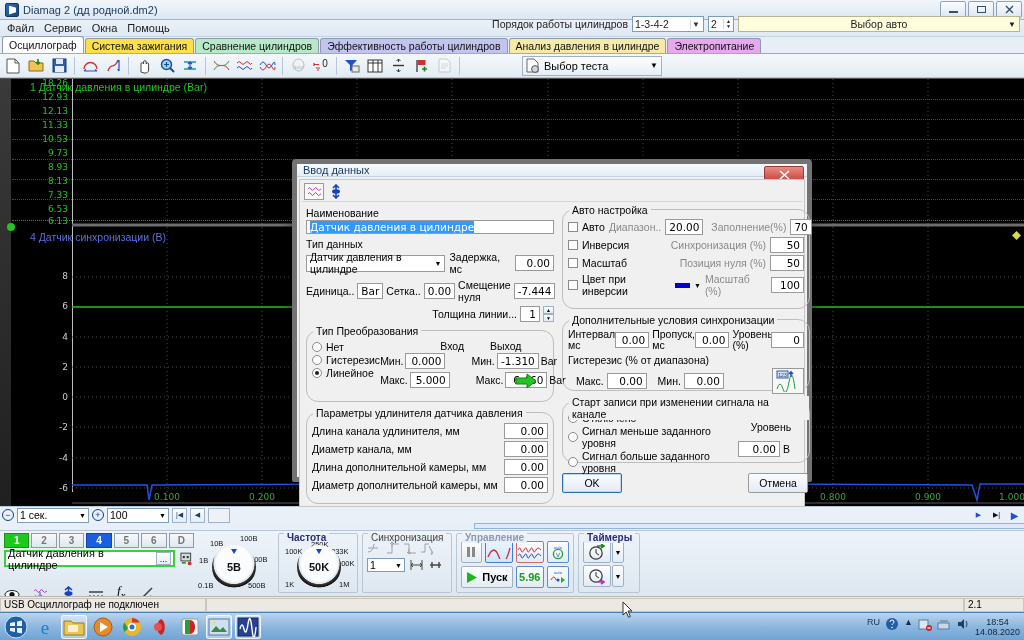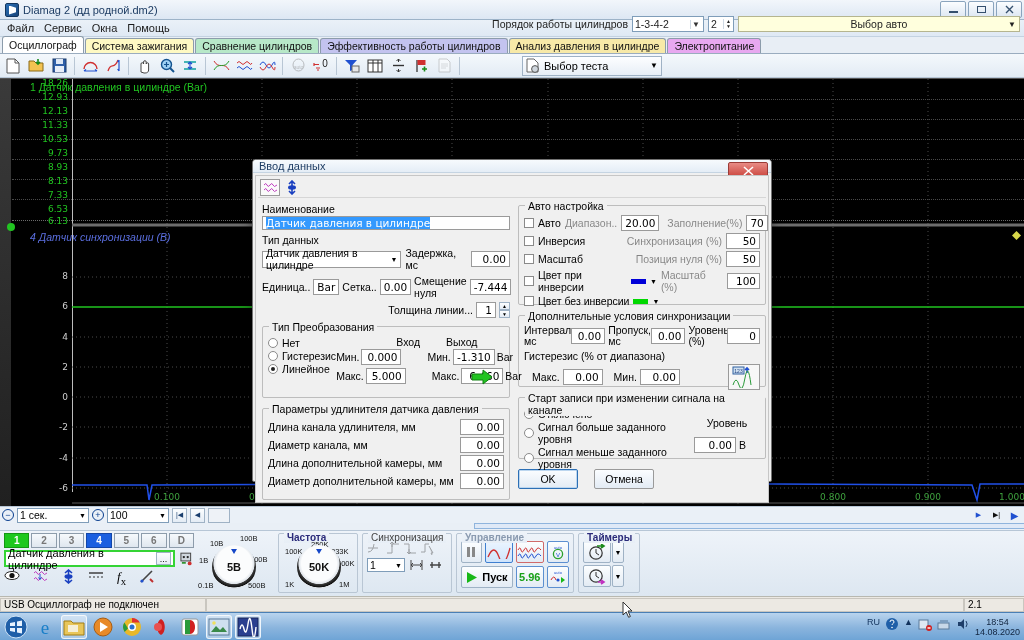--- a/index.html
+++ b/index.html
@@ -107,21 +107,21 @@
   .chbtn{width:26px;height:15px;border:1px solid #8d9cab;font-size:10px;
     display:flex;align-items:center;justify-content:center;
     background:linear-gradient(#f6f9fc,#dfe7ef);color:#777;font-weight:bold;}
   .chbtn.g{background:#1ec81e;color:#fff;border-color:#149614;}
   .chbtn.b{background:#1a5fe0;color:#fff;border-color:#1346a8;}
   .namefield{height:17px;border:2px solid #35d435;background:#fff;display:flex;
     align-items:center;padding:0 2px;font-size:11px;width:176px;}
   .namefield .dots{margin-left:auto;border:1px solid #9fb2c5;width:16px;height:13px;
     display:flex;align-items:center;justify-content:center;font-size:9px;
     background:linear-gradient(#fbfdff,#e6edf5);}
-  .iconrow{display:flex;gap:13px;align-items:flex-start;margin-top:2px;}
+  .iconrow{display:flex;gap:13px;align-items:flex-end;margin-top:16px;}
   .knob{width:44px;height:44px;border-radius:50%;background:
       radial-gradient(circle at 50% 42%,#fbfcfd 52%,#dfe4ea 60%,#3a3a3a 62%,#101010 70%,#dfe4ea 72%);
       position:relative;display:flex;align-items:center;justify-content:center;}
   .knob .kv{font-size:11px;font-weight:bold;color:#111;}
   .knob .ptr{position:absolute;top:4px;left:50%;margin-left:-3px;width:0;height:0;
     border-left:3px solid transparent;border-right:3px solid transparent;
     border-top:5px solid #1546c8;}
   .klab{position:absolute;font-size:7.5px;color:#111;white-space:nowrap;}
   .ctlbtn{border:1px solid #9fb2c5;background:linear-gradient(#fcfeff,#e3ebf4);
     display:flex;align-items:center;justify-content:center;border-radius:2px;}
@@ -138,23 +138,23 @@
     position:relative;}
   .tbicon{width:26px;height:24px;border-radius:3px;display:flex;align-items:center;
     justify-content:center;}
   .tbicon.act{background:rgba(255,255,255,.42);border:1px solid rgba(255,255,255,.75);}
   .tray{position:absolute;right:4px;display:flex;align-items:flex-start;gap:5px;
     font-size:9px;color:#12325c;}
   .clock{display:flex;flex-direction:column;align-items:center;line-height:10px;font-size:9px;color:#10243f;}
 
   
   .dlgwrap{position:absolute;left:252px;top:159px;width:520px;height:323px;z-index:50;}
-  .dlg{width:100%;height:100%;background:#f0f0f0;border:1px solid #737373;
+  .dlg{width:100%;height:100%;background:#f0f0f0;border:5px solid #737373;
     border-radius:4px 4px 2px 2px;box-shadow:0 3px 12px rgba(0,0,0,.45);
-    display:flex;flex-direction:column;}
+    display:flex;flex-direction:column;margin-left:40px;}
   .dlg-tb{height:22px;background:linear-gradient(#f6fafd,#e4edf6);
     border-bottom:1px solid #c5d4e2;border-radius:3px 3px 0 0;display:flex;
     align-items:center;padding-left:6px;position:relative;}
   .dlg-tb .t{font-size:11px;color:#1d3c63;}
   .dlg-close{position:absolute;right:3px;top:2px;width:40px;height:17px;
     border:1px solid #9b3b37;border-radius:2px;
     background:linear-gradient(#e88b85,#c83f37);display:flex;align-items:center;
     justify-content:center;color:#fff;font-size:11px;font-weight:bold;}
   .dlg-body{flex:1;margin:2px;border:1px solid #c6c6c6;background:#f0f0f0;
     position:relative;padding:2px;}
@@ -163,21 +163,21 @@
   .cols{display:flex;padding:3px 4px 0;gap:8px;}
   .colL{width:248px;} .colR{width:248px;}
   .lbl{font-size:10.5px;color:#000;}
   .fld{border:1px solid #9a9a9a;background:#fff;height:16px;font-size:10.5px;
     display:flex;align-items:center;justify-content:flex-end;padding:0 3px;
     font-family:"DejaVu Sans", sans-serif;}
   .fld.l{justify-content:flex-start;}
   .drop{border:1px solid #9a9a9a;background:#fff;height:17px;font-size:10.5px;
     display:flex;align-items:center;padding:0 3px;}
   .drop .arw{margin-left:auto;font-size:7px;}
-  .gb{border:1px solid #bdbdbd;border-radius:2px;position:relative;padding:9px 5px 4px;}
+  .gb{border:1px solid #bdbdbd;border-radius:12px;position:relative;padding:9px 5px 4px;}
   .gb > .cap{position:absolute;top:-6px;left:6px;background:#f0f0f0;padding:0 3px;font-size:10.5px;}
   .rad{display:flex;align-items:center;gap:4px;font-size:10.5px;margin:1px 0;}
   .rdot{width:10px;height:10px;border-radius:50%;border:1px solid #8a8a8a;background:#fff;
     display:flex;align-items:center;justify-content:center;flex:none;}
   .rdot.on:after{content:"";width:4px;height:4px;border-radius:50%;background:#222;}
   .cbx{width:10px;height:10px;border:1px solid #8a8a8a;background:#fff;flex:none;}
   .swatch{width:15px;height:5px;}
   .dbtn{width:60px;height:20px;border:1px solid #9a9a9a;border-radius:2px;
     background:linear-gradient(#fbfdff,#e3ebf4);font-size:10.5px;display:flex;
     align-items:center;justify-content:center;}
@@ -230,21 +230,21 @@
         </span>
     </div>
     <div class="auto-sel">
       <span>Выбор авто</span>
       <span class="arw">▼</span>
     </div>
   </div>
 
   <div class="tabstrip">
     <div class="tab active" style="background:#fff">Осциллограф</div>
-    <div class="tab" style="background:#fef9c3">Система зажигания</div>
+    <div class="tab" style="background:#fde047">Система зажигания</div>
     <div class="tab" style="background:#b7e8c8">Сравнение цилиндров</div>
     <div class="tab" style="background:#c3c3ef">Эффективность работы цилиндров</div>
     <div class="tab" style="background:#f7e9a8">Анализ давления в цилиндре</div>
     <div class="tab" style="background:#e8a8f0">Электропитание</div>
   </div>
 
   <div class="toolbar">
     <div class="tbtn">
       <svg width="14" height="16" viewBox="0 0 14 16">
           <path d="M1 1h8l4 4v10H1z" fill="#fff" stroke="#555"></path>
@@ -380,21 +380,21 @@
       <div class="gridline" style="top:20px"></div>
         <div class="gridline" style="top:40px"></div>
       <div class="gridline" style="top:60px"></div>
         <div class="gridline" style="top:80px"></div>
       <div class="gridline" style="top:100px"></div>
         <div class="gridline" style="top:120px"></div>
       <div class="gridline" style="top:141px;border-top:1px dotted #6a6a6a"></div>
     </div>
 
     <div class="pane" style="top:150px;bottom:16px;">
-      <div class="plabel" style="color:#5b6fe0;font-style:italic;">4 Датчик синхронизации (В)</div>
+      <div class="plabel" style="color:#5b6fe0;">4 Датчик синхронизации (В)</div>
     </div>
 
     <div class="axis">
       <div class="ytick" style="top:4px;color:#21c421">18.26</div>
       <div class="ytick" style="top:18px;color:#21c421">12.93</div>
       <div class="ytick" style="top:32px;color:#21c421">12.13</div>
       <div class="ytick" style="top:46px;color:#21c421">11.33</div>
       <div class="ytick" style="top:60px;color:#21c421">10.53</div>
       <div class="ytick" style="top:74px;color:#21c421">9.73</div>
       <div class="ytick" style="top:88px;color:#21c421">8.93</div>
@@ -932,26 +932,20 @@
 
           <div style="display:flex;align-items:center;gap:4px;margin-top:2px">
             <span class="cbx"></span>
             <span class="lbl">Цвет при инверсии</span>
             <span class="swatch" style="background:#0000d8"></span>
             <span style="font-size:7px">▼</span>
             <span class="lbl dis" style="margin-left:auto">Масштаб (%)</span>
             <div class="fld" style="width:34px">100</div>
           </div>
 
-          <div style="display:flex;align-items:center;gap:4px;margin-top:2px">
-            <span class="cbx"></span>
-            <span class="lbl">Цвет без инверсии</span>
-            <span class="swatch" style="background:#00d800"></span>
-            <span style="font-size:7px">▼</span>
-          </div>
         </div>
 
         <div class="gb" style="height:72px;margin-top:10px">
           <div class="cap">Дополнительные условия синхронизации</div>
           <div style="display:flex;align-items:center;gap:3px">
             <span class="lbl" style="width:44px;line-height:11px">Интервал, мс</span>
             <div class="fld" style="width:40px">0.00</div>
             <span class="lbl" style="width:40px;line-height:11px">Пропуск, мс</span>
             <div class="fld" style="width:40px">0.00</div>
             <span class="lbl" style="width:36px;line-height:11px">Уровень (%)</span>
@@ -978,38 +972,38 @@
         <div class="gb" style="height:62px;margin-top:10px">
           <div class="cap">Старт записи при изменении сигнала на канале</div>
           <div style="display:flex">
             <div style="flex:1">
               <div class="rad">
                 <span class="rdot on"></span>
                 <span>Отключено</span>
                   </div>
               <div class="rad">
                 <span class="rdot"></span>
-                <span>Сигнал больше заданного уровня</span>
+                <span>Сигнал меньше заданного уровня</span>
                   </div>
               <div class="rad">
                 <span class="rdot"></span>
-                <span>Сигнал меньше заданного уровня</span>
+                <span>Сигнал больше заданного уровня</span>
                   </div>
             </div>
             <div style="width:66px;padding-top:10px">
               <div class="lbl" style="text-align:center">Уровень</div>
               <div style="display:flex;align-items:center;gap:3px;margin-top:8px">
                 <div class="fld" style="width:42px">0.00</div>
                 <span class="lbl">В</span>
               </div>
             </div>
           </div>
         </div>
 
-        <div style="display:flex;gap:16px;justify-content:flex-start;margin-top:10px;padding-right:2px">
+        <div style="display:flex;gap:16px;justify-content:space-between;margin-top:10px;padding-right:2px">
           <div class="dbtn def">OK</div>
           <div class="dbtn">Отмена</div>
         </div>
       </div>
     </div>
   </div>
  </div>
 </div>
 
 <svg style="position:absolute;left:622px;top:601px;width:12px;height:18px;z-index:99" viewBox="0 0 12 18">

